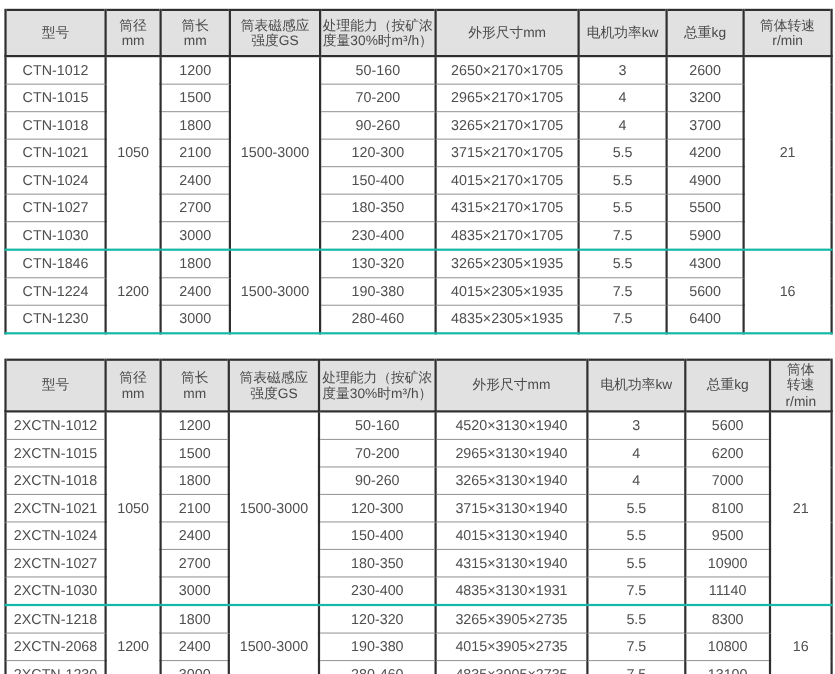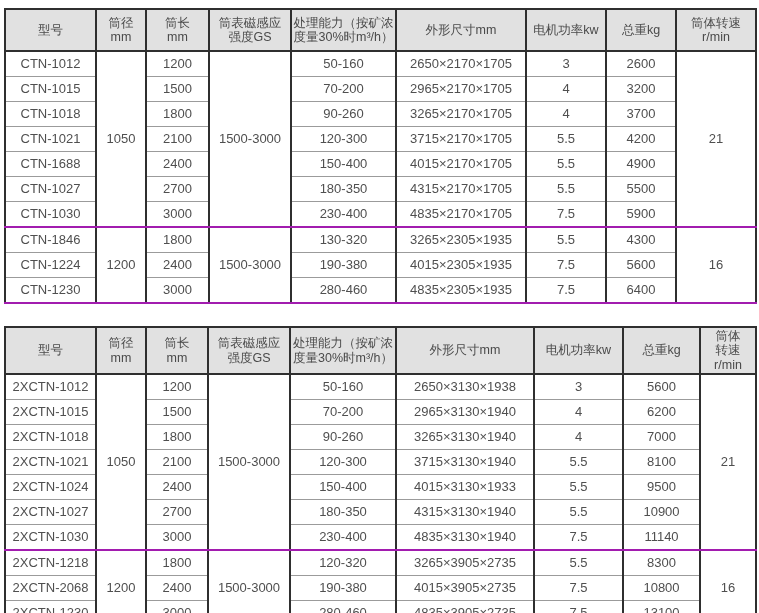--- a/index.html
+++ b/index.html
@@ -45,21 +45,21 @@
     height: 24px;
     padding: 0 1px;
     background: #ffffff;
     border-left: 2px solid #2f2f2f;
     border-right: 2px solid #2f2f2f;
     border-top: 1px solid #9b9b9b;
     border-bottom: 1px solid #9b9b9b;
   }
   tr.group-last td,
   td.merged {
-    border-bottom: 2px solid #a21caf;
+    border-bottom: 2px solid #14b8a6;
   }
 </style>
 </head>
 <body>
 
 <div class="page">
   <table class="spec-table">
       <colgroup>
         <col style="width: 91px;">
         <col style="width: 50px;">
@@ -119,21 +119,21 @@
         </tr>
         <tr>
           <td>CTN-1021</td>
           <td>2100</td>
           <td>120-300</td>
           <td>3715×2170×1705</td>
           <td>5.5</td>
           <td>4200</td>
         </tr>
         <tr>
-          <td>CTN-1688</td>
+          <td>CTN-1024</td>
           <td>2400</td>
           <td>150-400</td>
           <td>4015×2170×1705</td>
           <td>5.5</td>
           <td>4900</td>
         </tr>
         <tr>
           <td>CTN-1027</td>
           <td>2700</td>
           <td>180-350</td>
@@ -209,21 +209,21 @@
 r/min</th>
         </tr>
       </thead>
       <tbody>
         <tr>
           <td>2XCTN-1012</td>
           <td rowspan="7" class="merged">1050</td>
           <td>1200</td>
           <td rowspan="7" class="merged">1500-3000</td>
           <td>50-160</td>
-          <td>2650×3130×1938</td>
+          <td>4520×3130×1940</td>
           <td>3</td>
           <td>5600</td>
           <td rowspan="7" class="merged">21</td>
         </tr>
         <tr>
           <td>2XCTN-1015</td>
           <td>1500</td>
           <td>70-200</td>
           <td>2965×3130×1940</td>
           <td>4</td>
@@ -242,37 +242,37 @@
           <td>2100</td>
           <td>120-300</td>
           <td>3715×3130×1940</td>
           <td>5.5</td>
           <td>8100</td>
         </tr>
         <tr>
           <td>2XCTN-1024</td>
           <td>2400</td>
           <td>150-400</td>
-          <td>4015×3130×1933</td>
+          <td>4015×3130×1940</td>
           <td>5.5</td>
           <td>9500</td>
         </tr>
         <tr>
           <td>2XCTN-1027</td>
           <td>2700</td>
           <td>180-350</td>
           <td>4315×3130×1940</td>
           <td>5.5</td>
           <td>10900</td>
         </tr>
         <tr class="group-last">
           <td>2XCTN-1030</td>
           <td>3000</td>
           <td>230-400</td>
-          <td>4835×3130×1940</td>
+          <td>4835×3130×1931</td>
           <td>7.5</td>
           <td>11140</td>
         </tr>
         <tr>
           <td>2XCTN-1218</td>
           <td rowspan="3" class="merged">1200</td>
           <td>1800</td>
           <td rowspan="3" class="merged">1500-3000</td>
           <td>120-320</td>
           <td>3265×3905×2735</td>

